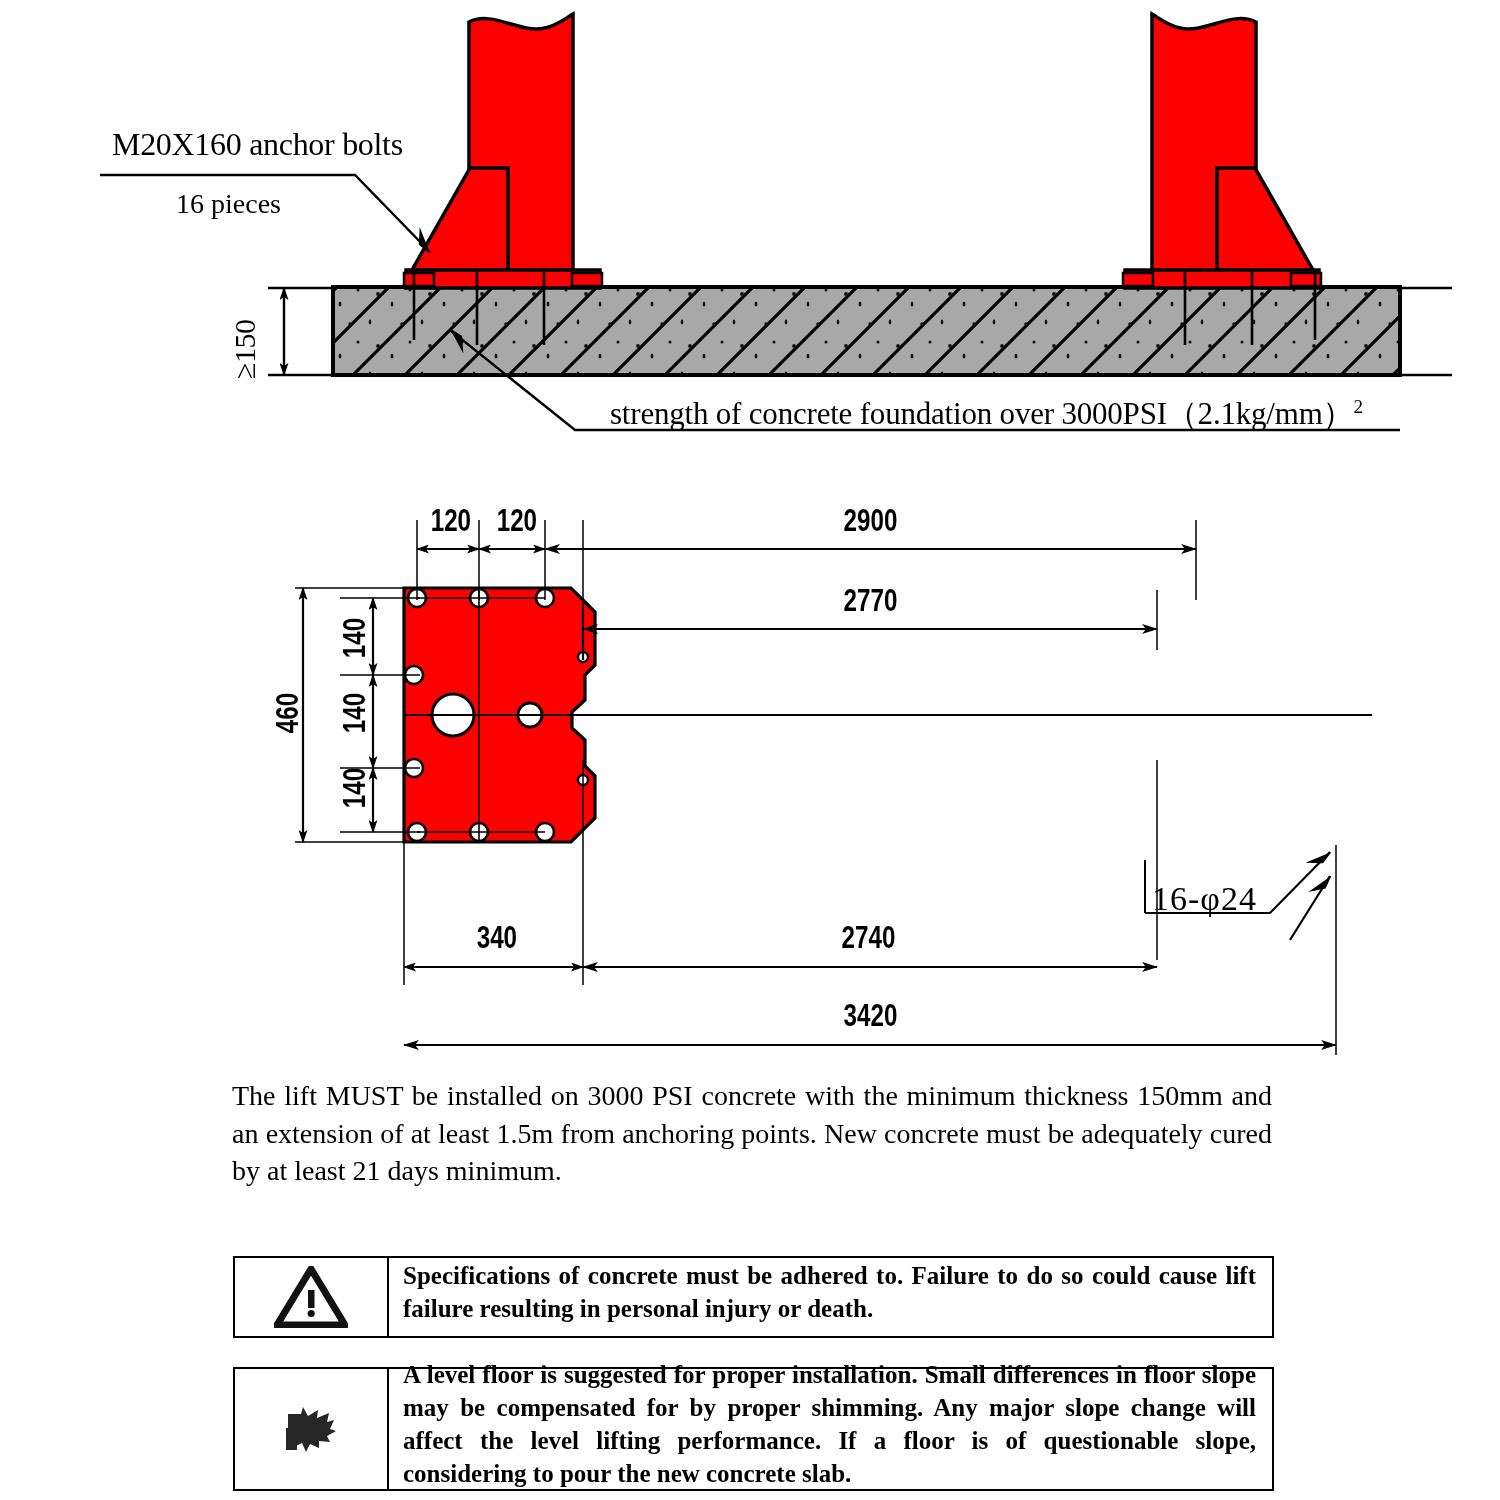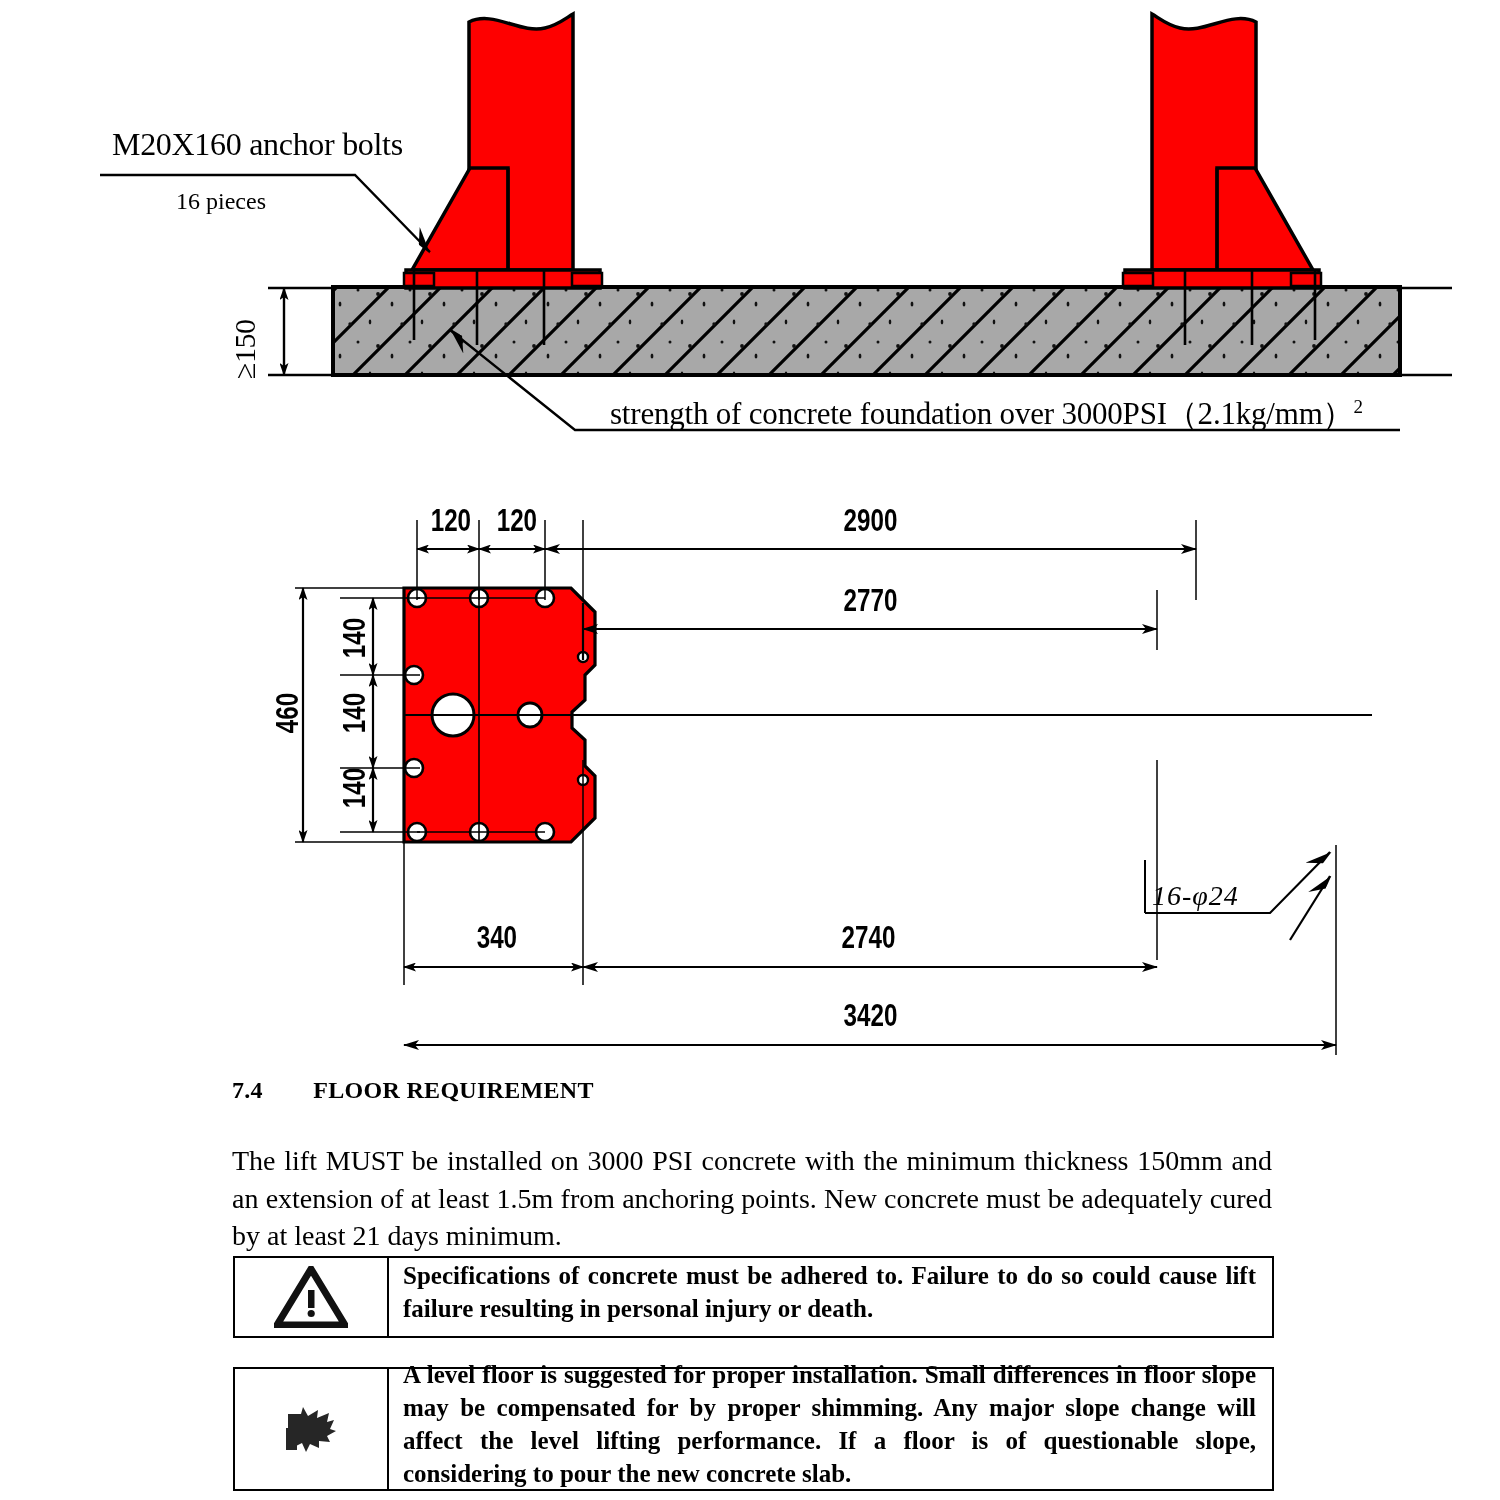--- a/index.html
+++ b/index.html
@@ -34,21 +34,21 @@
     color: #000;
   }
   
   #anchor-bolt-label-1 {
     left: 112px; top: 126px;
     font-size: 32px;
     letter-spacing: -0.3px;
   }
   #anchor-bolt-label-2 {
     left: 176px; top: 188px;
-    font-size: 24px;
+    font-size: 28px;
   }
   #thickness-label {
     left: 228px; top: 283px;
     font-size: 30px;
     transform: rotate(-90deg);
     transform-origin: left top;
     translate: 0 96px;
     letter-spacing: -0.5px;
   }
   #concrete-strength-label {
@@ -79,21 +79,21 @@
   #dim-120b { left: 491px; top: 503px; }
   #dim-2900 { left: 836px; top: 503px; }
   #dim-2770 { left: 836px; top: 583px; }
   #dim-460  { left: 258px; top: 695px; width: 60px; text-align:center;}
   #dim-140a { left: 325px; top: 620px; width: 60px; text-align:center;}
   #dim-140b { left: 325px; top: 695px; width: 60px; text-align:center;}
   #dim-140c { left: 325px; top: 770px; width: 60px; text-align:center;}
   #dim-340  { left: 471px; top: 920px; }
   #dim-2740 { left: 834px; top: 920px; }
   #dim-3420 { left: 836px; top: 998px; }
-  #hole-callout { left: 1152px; top: 880px; font-size: 28px; letter-spacing: 1px; font-style: italic; }
+  #hole-callout { left: 1152px; top: 880px; font-size: 34px; letter-spacing: 1px; }
 
   
   #section-block {
     position: absolute;
     left: 232px; top: 1077px;
     width: 1040px;
   }
   #section-heading {
     font-family: "Liberation Serif", serif;
     font-weight: 700;
@@ -364,21 +364,20 @@
   <div class="dimtxt vert" id="dim-460">460</div>
   <div class="dimtxt vert" id="dim-140a">140</div>
   <div class="dimtxt vert" id="dim-140b">140</div>
   <div class="dimtxt vert" id="dim-140c">140</div>
   <div class="dimtxt" id="dim-340">340</div>
   <div class="dimtxt" id="dim-2740">2740</div>
   <div class="dimtxt" id="dim-3420">3420</div>
   <div class="txt" id="hole-callout">16-φ24</div>
 
   <div id="section-block">
-    <div id="section-heading">7.4        FLOOR REQUIREMENT</div>
     <p id="floor-paragraph">The lift MUST be installed on 3000 PSI concrete with the minimum thickness 150mm and an extension of at least 1.5m from anchoring points. New concrete must be adequately cured by at least 21 days minimum.</p>
   </div>
 
   <div class="notice" id="notice-warning">
     <div class="notice-icon-cell">
       <svg width="74" height="62" viewBox="0 0 74 62">
         <path d="M37 3 L71 59 L3 59 Z" fill="none" stroke="#111" stroke-width="7" stroke-linejoin="miter"></path>
         <path d="M37 17 L46 51 L28 51 Z" fill="#fff"></path>
         <rect x="34" y="24" width="6.5" height="18" fill="#111"></rect>
         <circle cx="37.2" cy="47.5" r="3.6" fill="#111"></circle>

